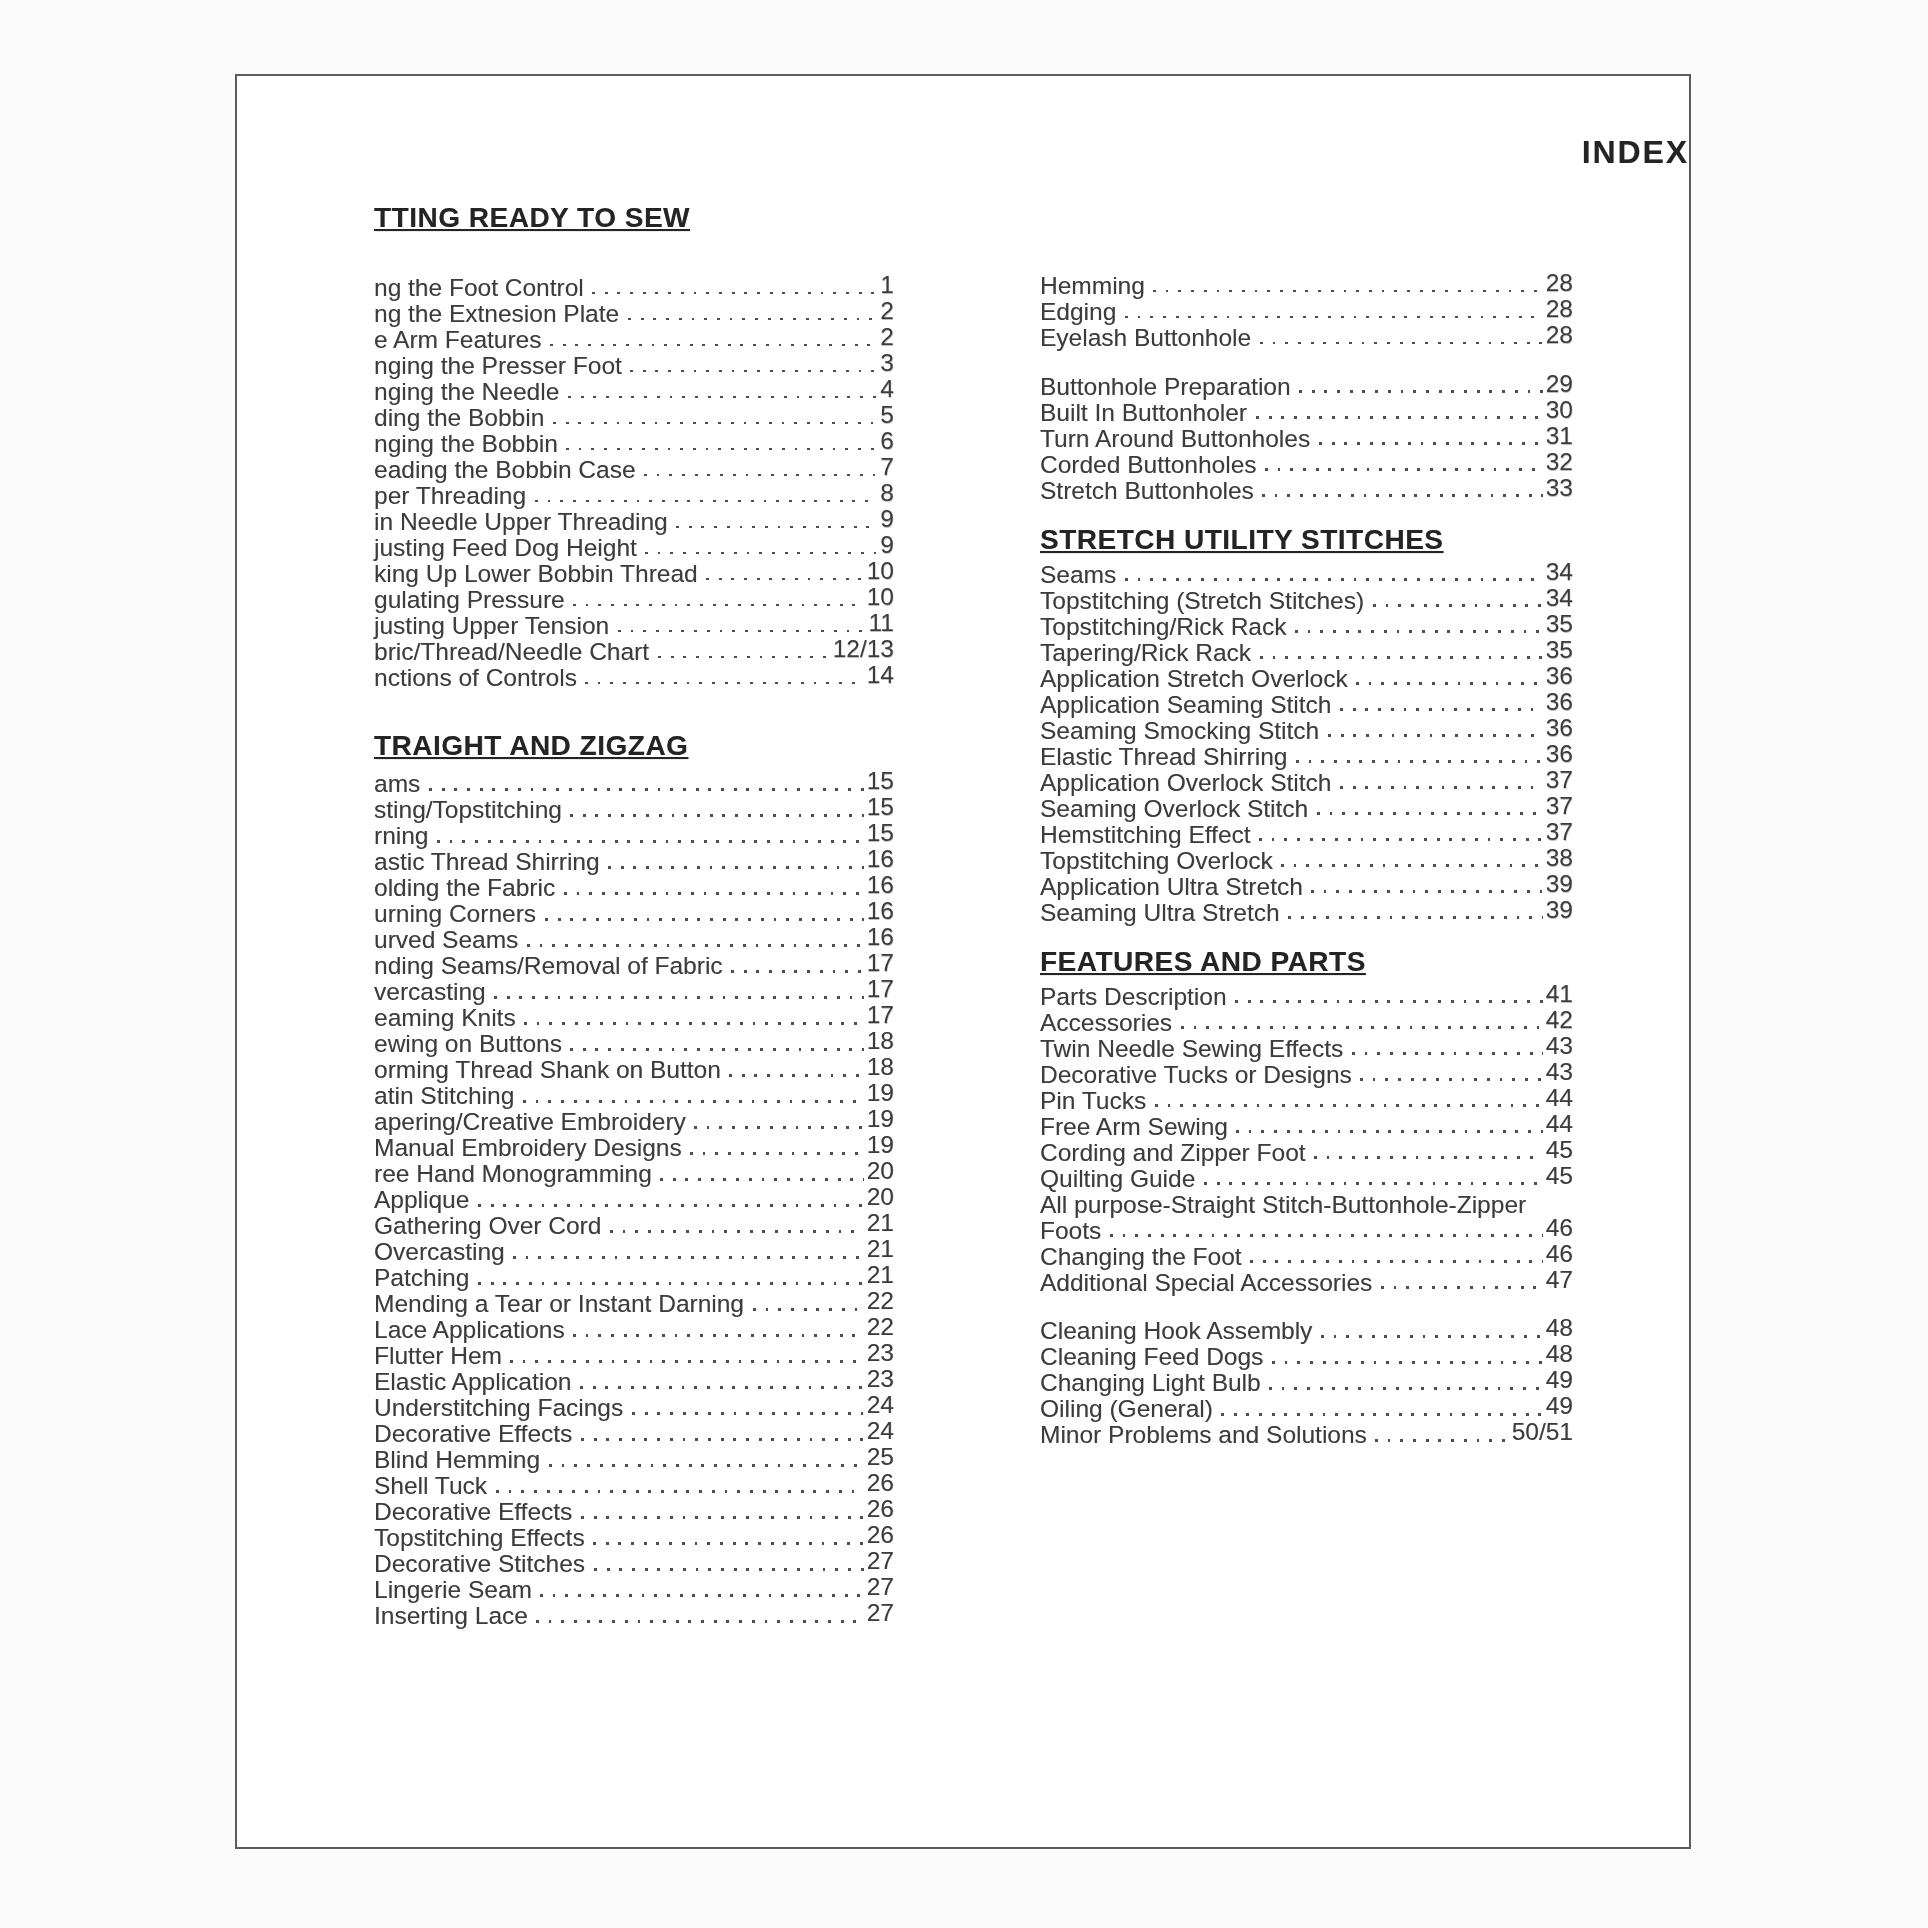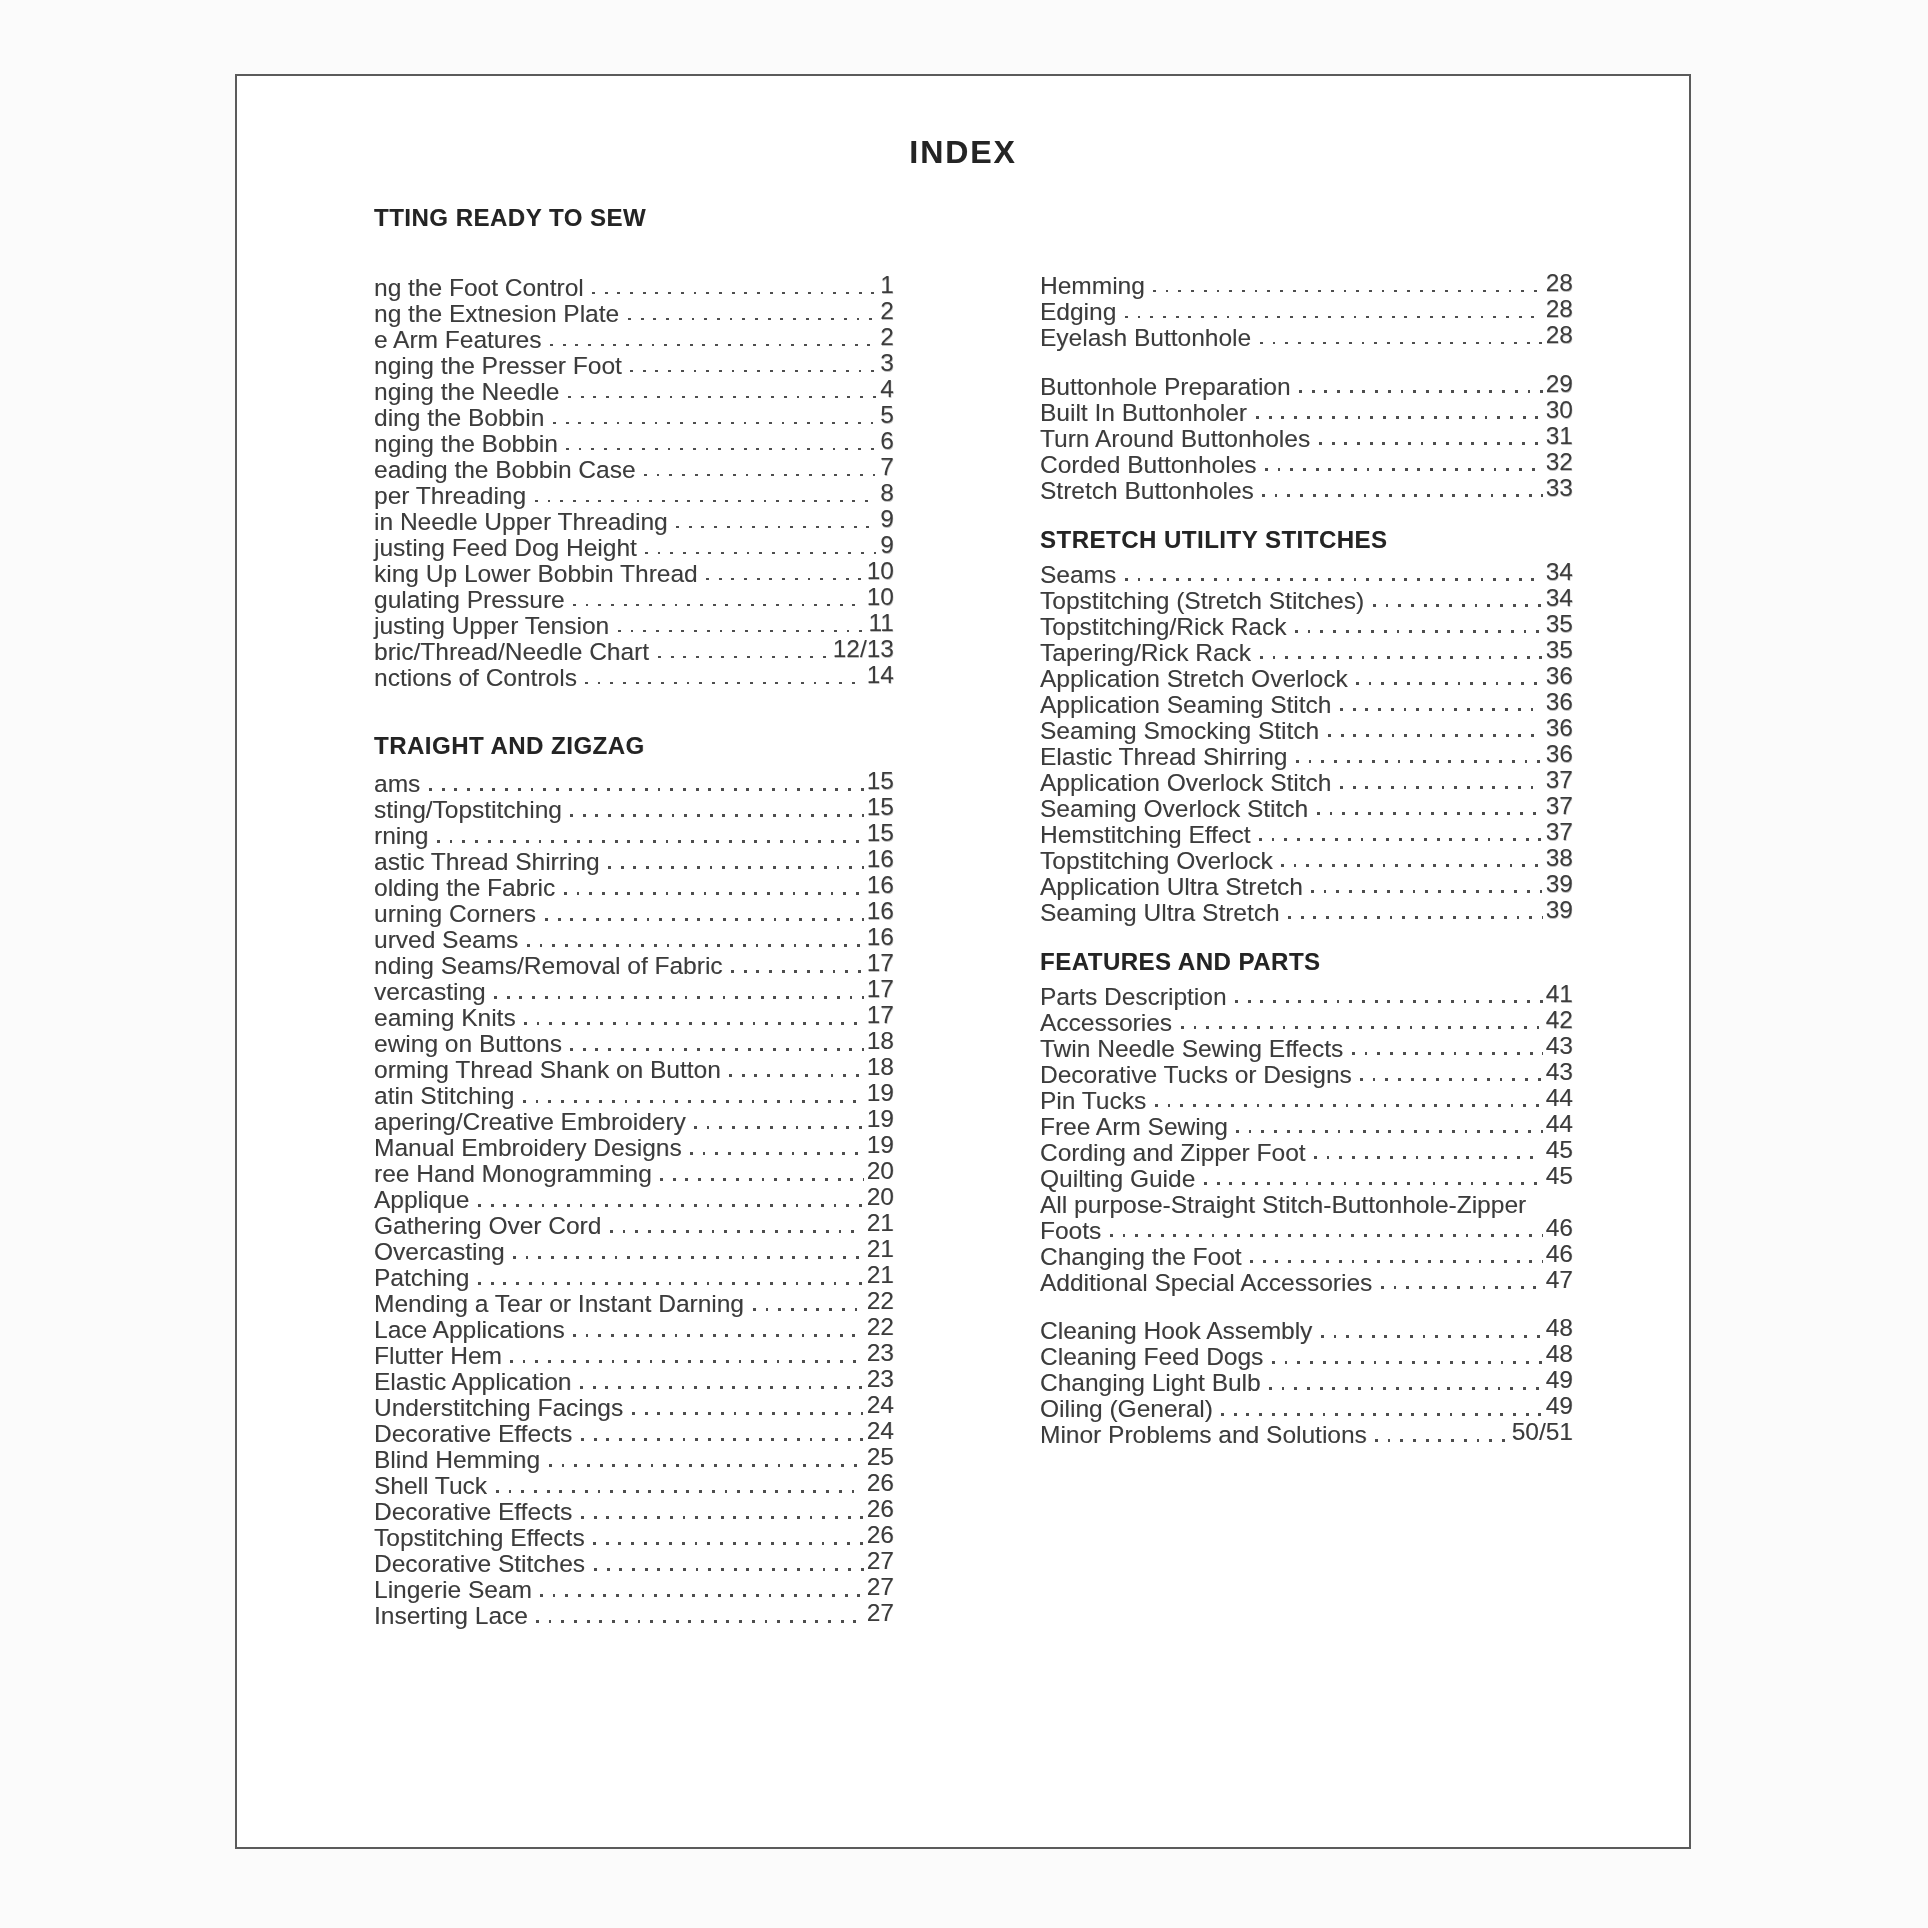--- a/index.html
+++ b/index.html
@@ -21,43 +21,44 @@
   .page-frame{
     position:absolute;
     left:235px;top:74px;
     width:1456px;height:1775px;
     background:var(--paper);
     border:2.8px solid var(--frame-border);
   }
   .index-title{
     position:absolute;
     left:0;right:0;top:58px;
-    text-align:center;
+    text-align:right;
     font-size:32px;
     line-height:36px;
     font-weight:700;
     letter-spacing:1.9px;
     color:var(--heading-text);
     text-shadow:0.3px 0.3px 0.6px rgba(60,60,60,0.35);
   }
   .col{position:absolute;}
   .col-left{left:137px;top:128px;width:520px;}
   .col-right{left:803px;top:197px;width:533px;}
   .section{margin-top:41px;}
   .col-right .section{margin-top:22.6px;}
   .col .section:first-child{margin-top:0;}
   .section-heading{
-    font-size:24px;
+    font-size:28px;
     line-height:28px;
     font-weight:700;
     letter-spacing:0.5px;
     color:var(--heading-text);
     margin-bottom:11.3px;
     text-shadow:0.3px 0.3px 0.6px rgba(60,60,60,0.35);
     white-space:nowrap;
+    text-decoration:underline;
   }
   .col-right .section-heading{margin-bottom:7.5px;}
   .col-left .section:first-child .section-heading{margin-bottom:43px;}
   .entry-row{
     display:flex;
     align-items:flex-end;
     font-size:24.5px;
     line-height:26px;
     color:var(--entry-text);
     text-shadow:0.3px 0.3px 0.5px rgba(70,70,70,0.35);

